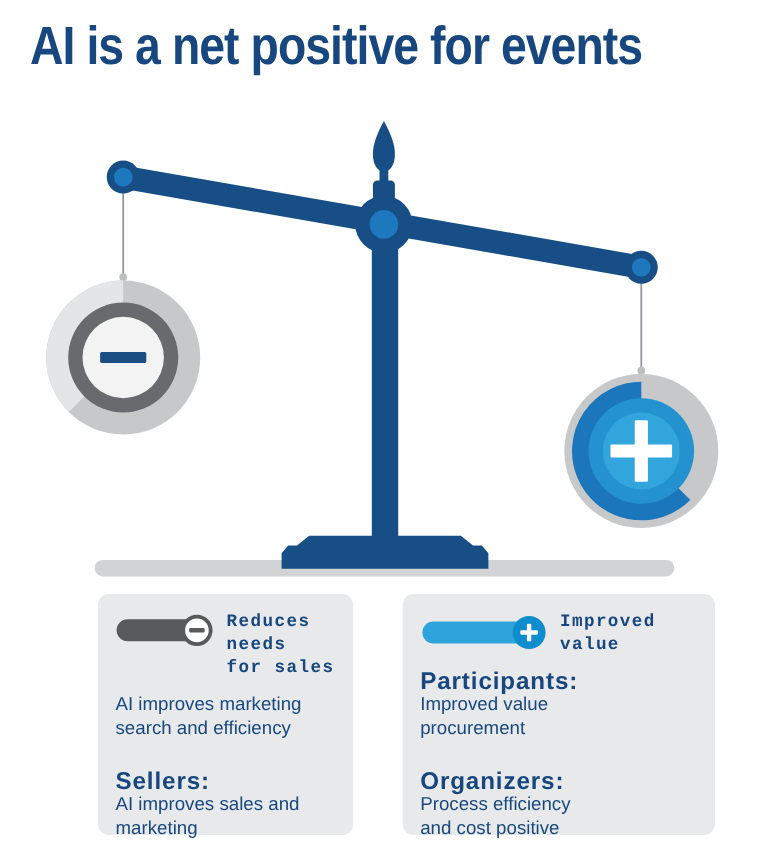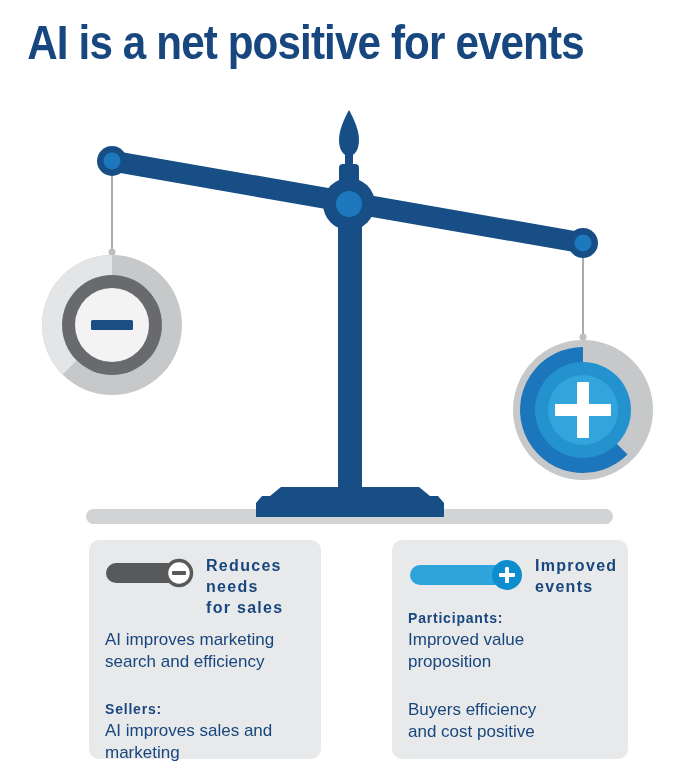--- a/index.html
+++ b/index.html
@@ -16,29 +16,29 @@
     font-size:49px; font-weight:bold; letter-spacing:-1px;
     color:#17477E; transform:scaleX(0.86); transform-origin:50% 50%;
   }
   .scale-svg { position:absolute; top:0; left:0; }
   .panel {
     position:absolute; top:540px; height:219px; box-sizing:border-box;
     background:#E8E9EA; border-radius:10px; padding:15px 14px 0 16px;
     color:#17477E;
   }
   .panel-left  { left:89px;  width:232px; }
-  .panel-right { left:392px; width:236px; }
-  .hdr-row { display:flex; align-items:flex-start; gap:9px; margin-bottom:11px; }
+  .panel-right { left:366px; width:284px; }
+  .hdr-row { display:flex; align-items:flex-start; gap:9px; margin-bottom:11px;font-family:Liberation Mono, monospace; }
   .hdr-row svg { flex:0 0 auto; margin-top:2px; }
   .panel-heading {
     font-weight:bold; font-size:16px; line-height:21px; letter-spacing:1.3px;
   }
   .group { margin-bottom:27px; }
   .group-label {
-    font-weight:bold; font-size:14px; line-height:21px; letter-spacing:0.8px;
+    font-weight:bold; font-size:22px; line-height:21px; letter-spacing:0.8px;
   }
   .group-line { font-size:17px; line-height:21.5px; }
 </style>
 </head>
 <body>
 
 <div class="stage">
 
   <div class="title-wrap">
     <div class="title">AI is a net positive for events</div>
@@ -129,27 +129,28 @@
   <div class="panel panel-right">
     <div class="hdr-row">
       <svg width="118" height="36" viewBox="0 0 118 36">
         <rect x="2" y="8" width="100" height="20" rx="10" fill="#2EA3DC"></rect>
         <circle cx="99" cy="18" r="15" fill="#0E8DCE"></circle>
         <rect x="91" y="16" width="16" height="4" rx="1" fill="#ffffff"></rect>
         <rect x="97" y="10" width="4" height="16" rx="1" fill="#ffffff"></rect>
       </svg>
       <div class="panel-heading">
         <div>Improved</div>
-        <div>events</div>
+        <div>value</div>
       </div>
     </div>
     <div class="group">
       <div class="group-label">Participants:</div>
       <div class="group-line">Improved value</div>
-      <div class="group-line">proposition</div>
+      <div class="group-line">procurement</div>
     </div>
     <div class="group">
-      <div class="group-line">Buyers efficiency</div>
+      <div class="group-label">Organizers:</div>
+      <div class="group-line">Process efficiency</div>
       <div class="group-line">and cost positive</div>
     </div>
   </div>
 
 </div>
 
 </body></html>

